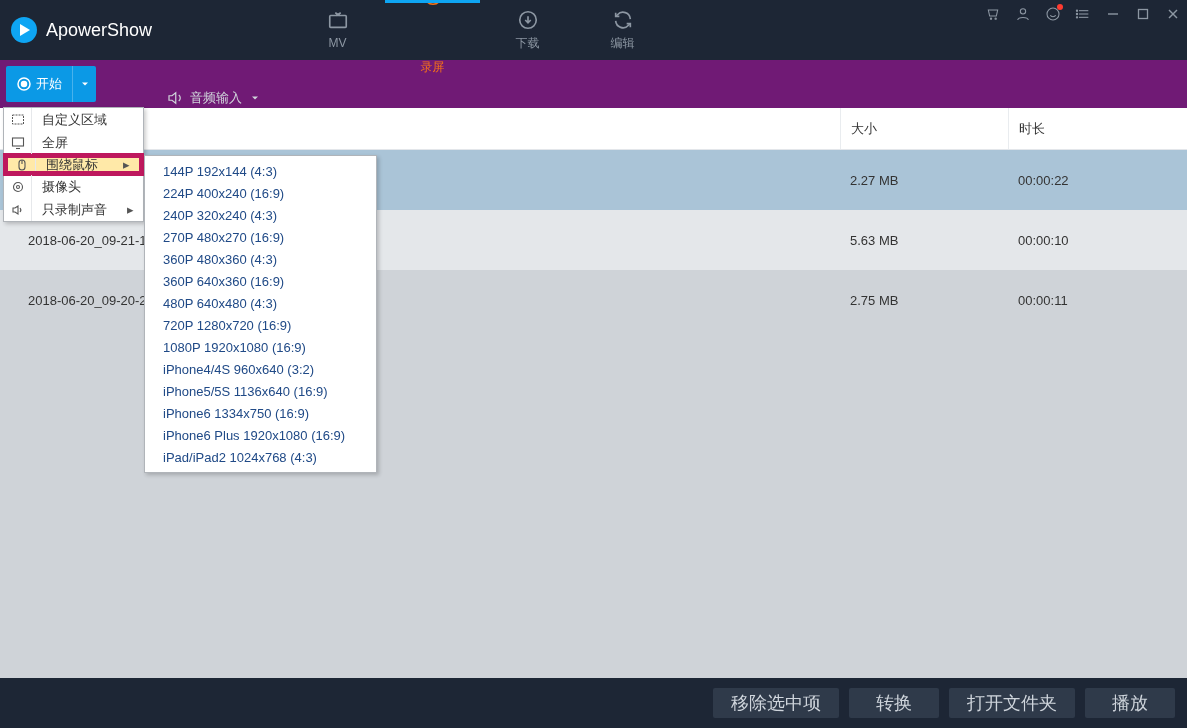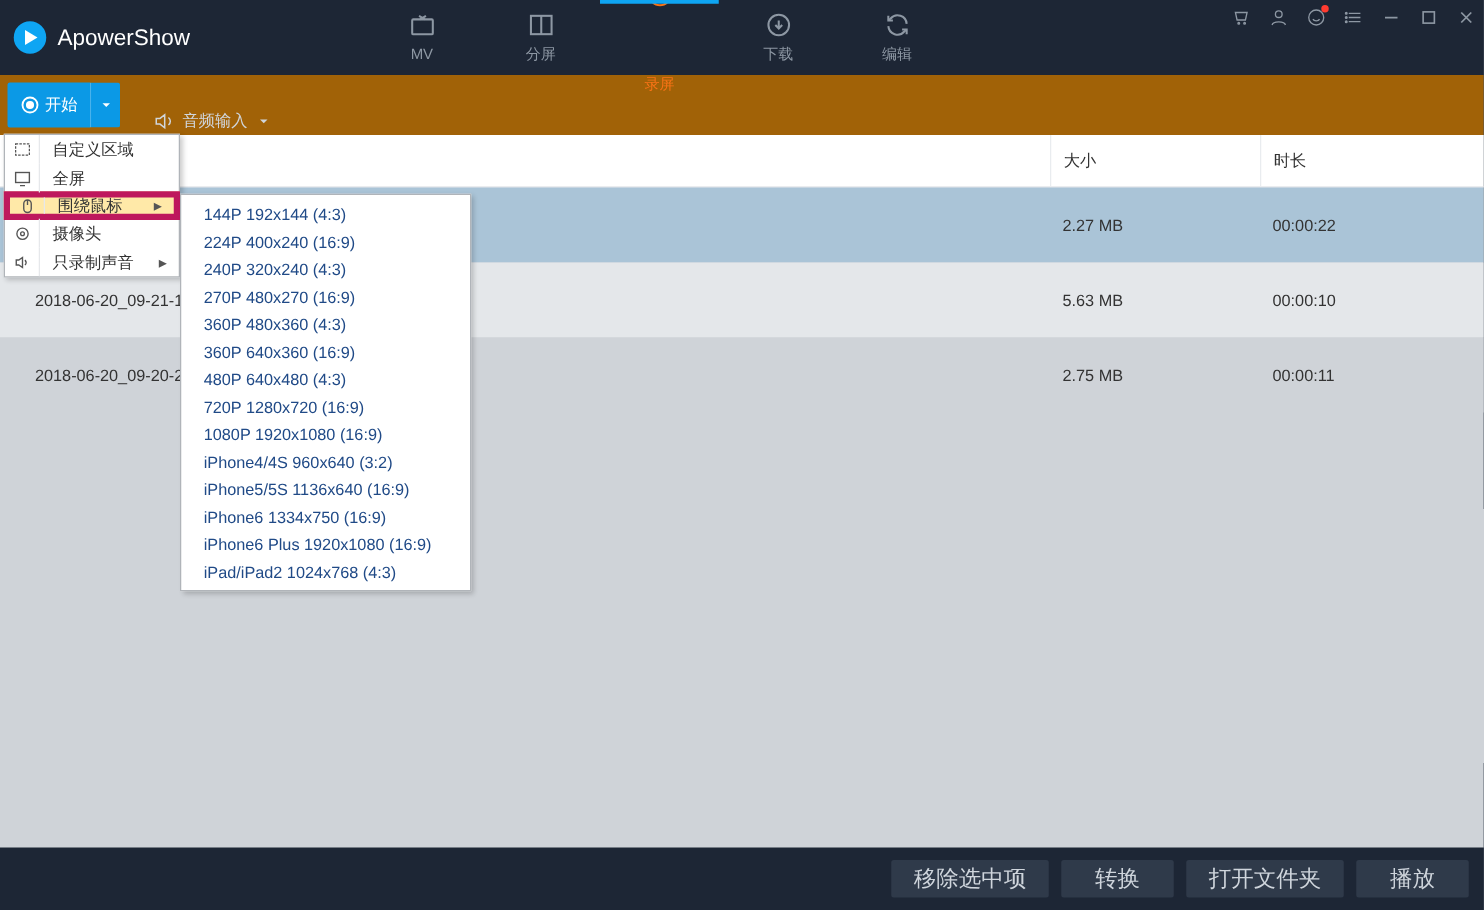--- a/index.html
+++ b/index.html
@@ -13,21 +13,21 @@
 .nav-tabs { display: flex; height: 100%; }
 .nav-tab { width: 95px; height: 100%; display: flex; flex-direction: column; align-items: center; justify-content: center; color: #8d97a3; cursor: pointer; position: relative; }
 .nav-tab.active { color: #f97316; gap: 48px; }
 .nav-tab.active::before { content: ""; position: absolute; top: 0; left: 0; right: 0; height: 3px; background: #0ea5f3; }
 .nav-tab .ticon { width: 22px; height: 22px; margin-bottom: 4px; }
 .nav-tab span { font-size: 12px; }
 .win-controls { position: absolute; right: 6px; top: 6px; display: flex; gap: 14px; align-items: center; }
 .win-controls .wc { width: 16px; height: 16px; color: #8d97a3; cursor: pointer; display:flex; align-items:center; justify-content:center; }
 
 
-.toolbar { height: 48px; background: #a16207; display: flex; align-items: flex-start; padding: 0 0 0 0; }
+.toolbar { height: 48px; background: #701a75; display: flex; align-items: center; padding: 0 0 0 0; gap: 44px; }
 .start-btn-group { display: flex; height: 36px; margin: 6px 0 6px 6px; }
 .start-btn { background: #0b99e6; color: #fff; display: flex; align-items: center; padding: 0 10px; font-size: 13px; border-radius: 2px 0 0 2px; cursor: pointer; }
 .start-btn svg { margin-right: 4px; }
 .start-dd { background: #0b99e6; width: 24px; display: flex; align-items: center; justify-content: center; border-left: 1px solid rgba(255,255,255,0.25); border-radius: 0 2px 2px 0; cursor: pointer; }
 .audio-select { display: flex; align-items: center; color: #d0d5db; margin-left: 26px; font-size: 13px; cursor: pointer; margin-top: 28px; }
 .audio-select svg { margin-right: 6px; }
 .audio-select .chev { margin-left: 8px; }
 
 
 .content { height: 570px; background: #cfd3d8; position: relative; }
@@ -78,29 +78,20 @@
   <div class="nav-tabs">
     <div class="nav-tab">
       <span class="ticon">
           <svg viewBox="0 0 24 24" fill="none" stroke="currentColor" stroke-width="1.8">
             <rect x="3" y="6" width="18" height="13" rx="1"></rect>
             <path d="M9 3l5 3M15 3l-5 3"></path>
           </svg>
         </span>
       <span>MV</span>
     </div>
-    <div class="nav-tab">
-      <span class="ticon">
-          <svg viewBox="0 0 24 24" fill="none" stroke="currentColor" stroke-width="1.8">
-            <rect x="3" y="4" width="18" height="16"></rect>
-            <line x1="12" y1="4" x2="12" y2="20"></line>
-          </svg>
-        </span>
-      <span>分屏</span>
-    </div>
     <div class="nav-tab active">
       <span class="ticon">
           <svg viewBox="0 0 24 24" fill="none" stroke="currentColor" stroke-width="1.8">
             <circle cx="12" cy="12" r="9"></circle>
             <circle cx="12" cy="12" r="3" fill="currentColor"></circle>
           </svg>
         </span>
       <span>录屏</span>
     </div>
     <div class="nav-tab">

